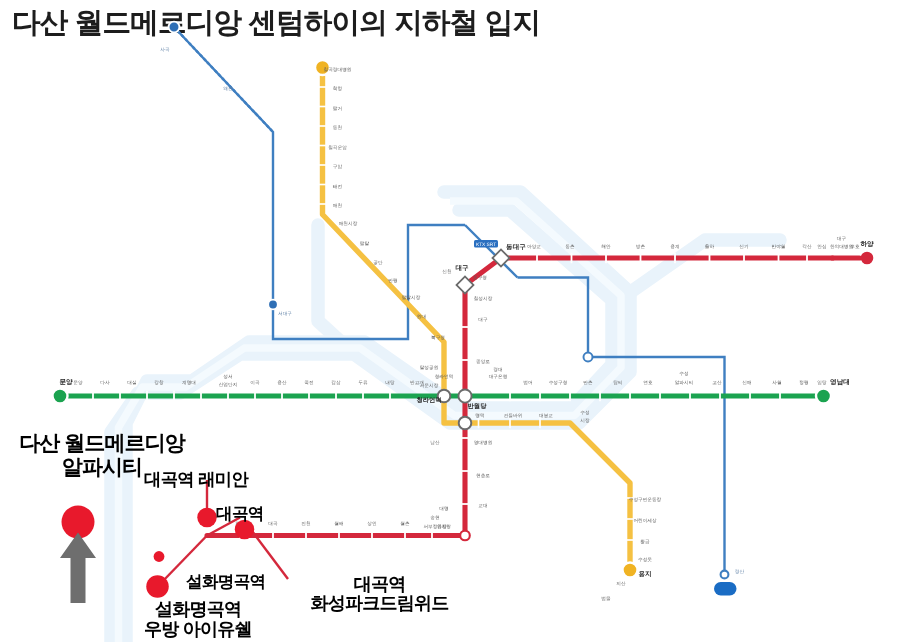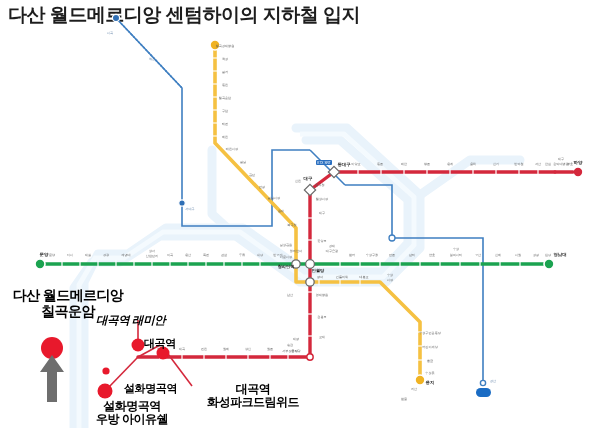--- a/index.html
+++ b/index.html
@@ -15,21 +15,21 @@
     font-size:19px;font-weight:bold;color:#1d1d1d;
     letter-spacing:-0.5px;white-space:nowrap;
   }
   #map-stage{position:absolute;left:0;top:0;width:600px;height:428px;}
   svg{display:block;}
   .anno{
     position:absolute;font-weight:bold;color:#000;
     line-height:1.12;white-space:pre;
   }
   #anno-main{left:4px;top:288px;font-size:14px;text-align:center;width:128px;letter-spacing:-0.6px;}
-  #anno-daegok-raemian{left:96px;top:314px;font-size:11.5px;letter-spacing:-0.4px;font-style:italic;}
+  #anno-daegok-raemian{left:96px;top:314px;font-size:11.5px;letter-spacing:-0.4px;}
   #anno-daegok{left:144px;top:337px;font-size:11px;letter-spacing:-0.4px;}
   #anno-seolhwa{left:124px;top:382px;font-size:11px;letter-spacing:-0.4px;}
   #anno-seolhwa-woobang{left:70px;top:400px;font-size:12px;text-align:center;width:124px;letter-spacing:-0.5px;}
   #anno-daegok-hwaseong{left:186px;top:383px;font-size:12px;text-align:center;width:134px;letter-spacing:-0.5px;}
 </style>
 </head>
 <body>
 
 <div id="page-title">다산 월드메르디앙 센텀하이의 지하철 입지</div>
 
@@ -268,20 +268,20 @@
   <circle cx="52" cy="348" r="11" fill="#e8192c"></circle>
   <path d="M53,402 L53,372 L46,372 L58,355 L70,372 L63,372 L63,402 Z" transform="translate(-6,0)" fill="#6e6e6e"></path>
   <circle cx="138" cy="345" r="6.5" fill="#e8192c"></circle>
   <circle cx="163" cy="353" r="6.5" fill="#e8192c"></circle>
   <circle cx="106" cy="371" r="3.6" fill="#e8192c"></circle>
   <circle cx="105" cy="391" r="7.5" fill="#e8192c"></circle>
 </svg>
 </div>
 
 <div class="anno" id="anno-main">다산 월드메르디앙
-칠곡운암</div>
+알파시티</div>
 <div class="anno" id="anno-daegok-raemian">대곡역 래미안</div>
 <div class="anno" id="anno-daegok">대곡역</div>
 <div class="anno" id="anno-seolhwa">설화명곡역</div>
 <div class="anno" id="anno-seolhwa-woobang">설화명곡역
 우방 아이유쉘</div>
 <div class="anno" id="anno-daegok-hwaseong">대곡역
 화성파크드림위드</div>
 
 </body></html>

